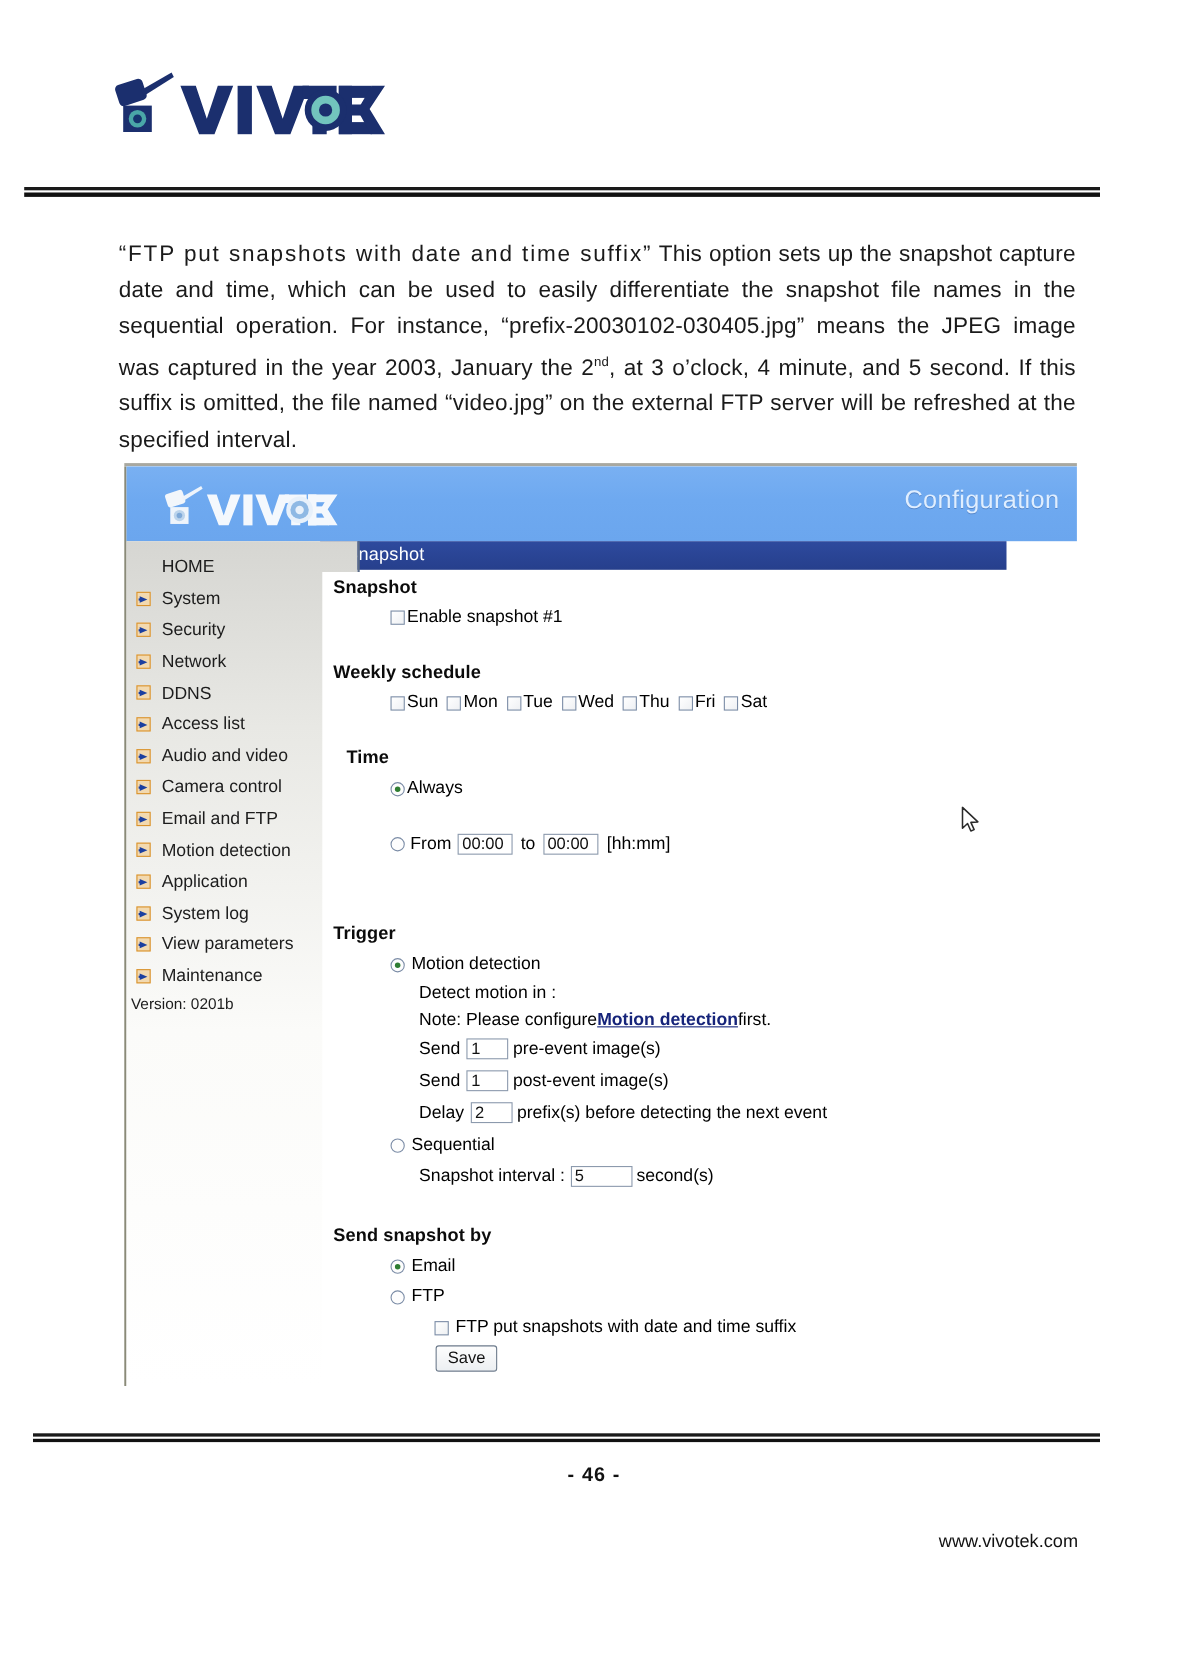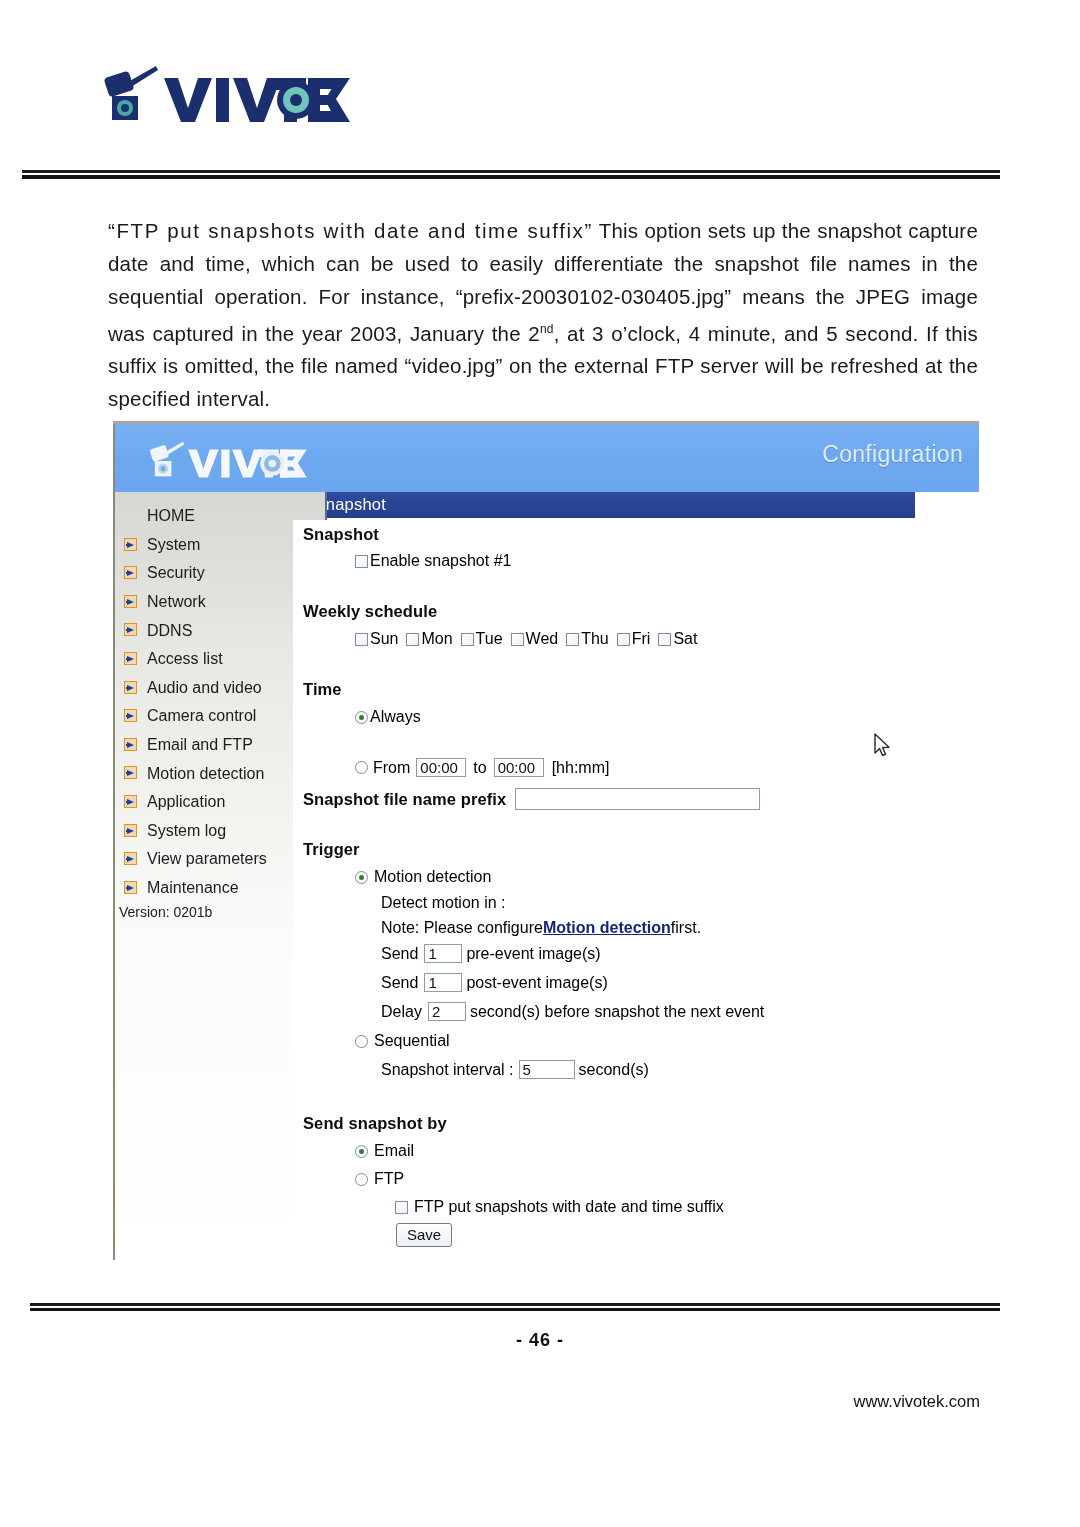--- a/index.html
+++ b/index.html
@@ -452,38 +452,34 @@
       <span class="cbox"></span>
       <span style="margin:0 8px 0 2px;">Wed</span>
       <span class="cbox"></span>
       <span style="margin:0 8px 0 2px;">Thu</span>
       <span class="cbox"></span>
       <span style="margin:0 8px 0 2px;">Fri</span>
       <span class="cbox"></span>
       <span style="margin:0 0 0 2px;">Sat</span>
     </div>
 
-    <div class="sect-head" style="position:absolute; left:10px; top:160px;">Time</div>
+    <div class="sect-head" style="position:absolute; left:22px; top:160px;">Time</div>
     <div class="row" style="position:absolute; left:62px; top:188px;">
       <span class="rbtn on"></span>
       <span style="margin-left:2px;">Always</span>
     </div>
     <div class="row" style="position:absolute; left:62px; top:216px;margin-top:22px;">
       <span class="rbtn"></span>
       <span style="margin-left:5px;">From</span>
       <input class="txtin" style="width: 50px; margin-left: 6px;" value="00:00">
       <span style="margin-left:7px;">to</span>
       <input class="txtin" style="width: 50px; margin-left: 7px;" value="00:00">
       <span style="margin-left:8px;">[hh:mm]</span>
     </div>
 
-    <div class="row" style="position:absolute; left:10px; top:268px;">
-      <span class="sect-head">Snapshot file name prefix</span>
-      <input class="txtin" style="width: 245px; height: 22px; margin-left: 9px;" value="">
-    </div>
 
     <div class="sect-head" style="position:absolute; left:10px; top:320px;">Trigger</div>
 
     <div class="row" style="position:absolute; left:62px; top:348px;">
       <span class="rbtn on"></span>
       <span style="margin-left:6px;">Motion detection</span>
     </div>
 
     <div style="position:absolute; left:88px; top:374px;">Detect motion in :</div>
 
@@ -501,21 +497,21 @@
 
     <div class="row" style="position:absolute; left:88px; top:453px;">
       <span>Send</span>
       <input class="txtin" style="width: 38px; margin: 0px 4px 0px 6px;" value="1">
       <span>post-event image(s)</span>
     </div>
 
     <div class="row" style="position:absolute; left:88px; top:482px;">
       <span>Delay</span>
       <input class="txtin" style="width: 38px; margin: 0px 4px 0px 6px;" value="2">
-      <span>second(s) before snapshot the next event</span>
+      <span>prefix(s) before detecting the next event</span>
     </div>
 
     <div class="row" style="position:absolute; left:62px; top:512px;">
       <span class="rbtn"></span>
       <span style="margin-left:6px;">Sequential</span>
     </div>
 
     <div class="row" style="position:absolute; left:88px; top:540px;">
       <span>Snapshot interval :</span>
       <input class="txtin" style="width: 56px; margin: 0px 4px 0px 5px;" value="5">

